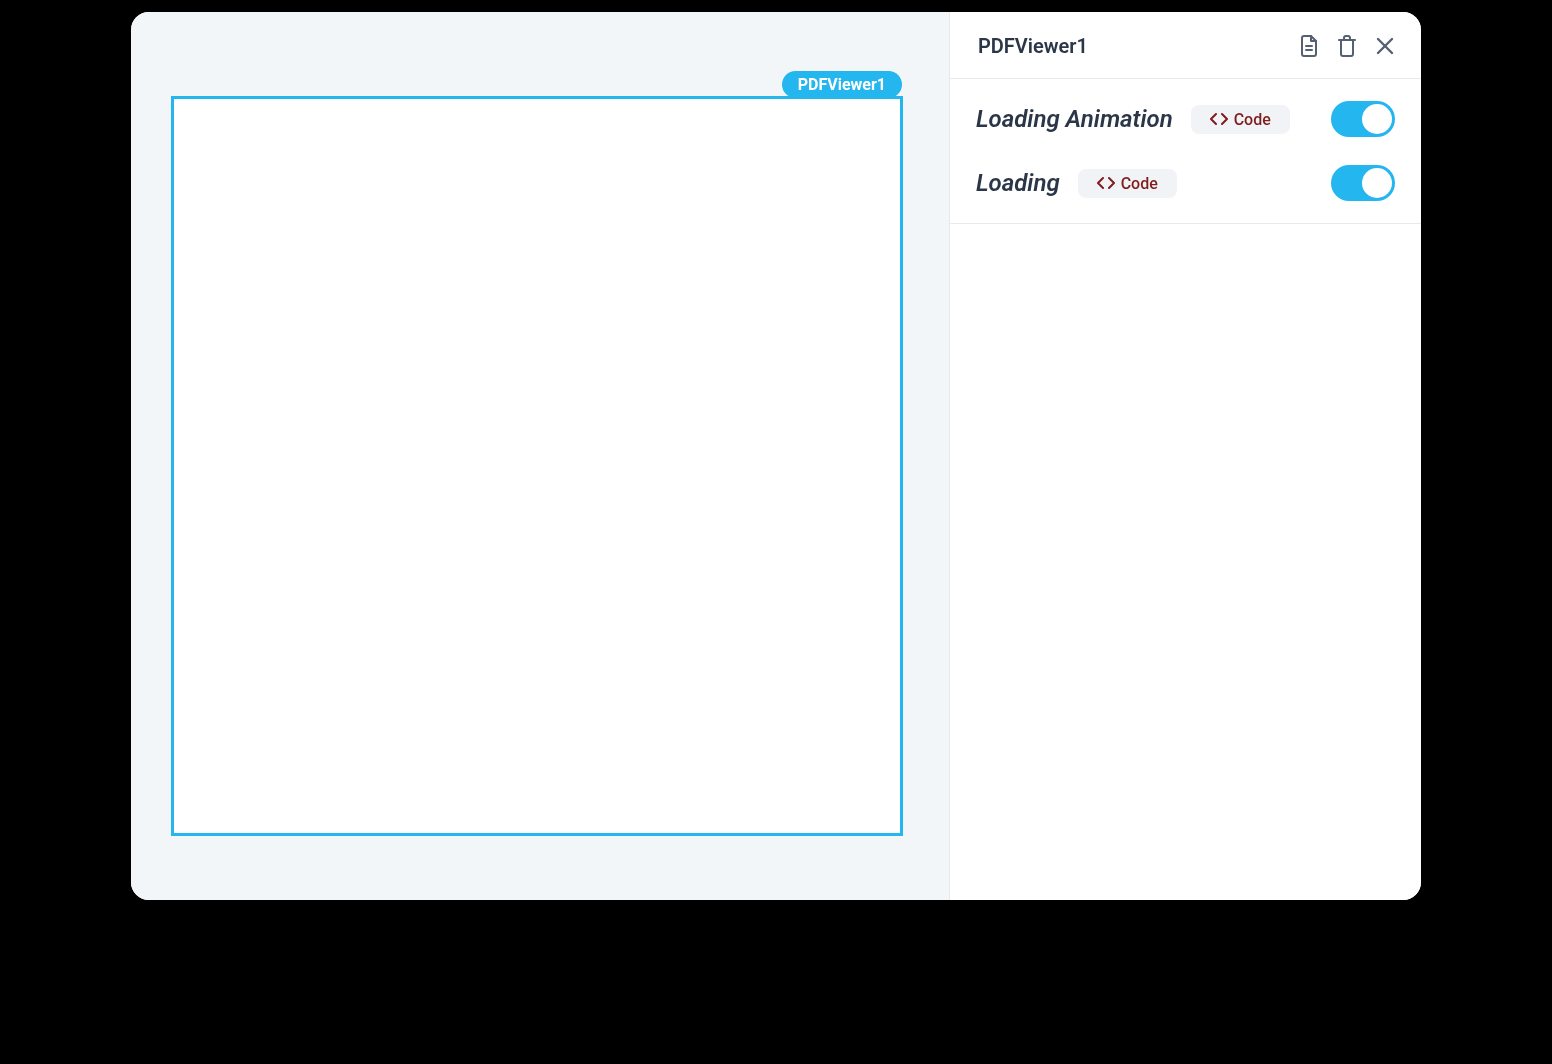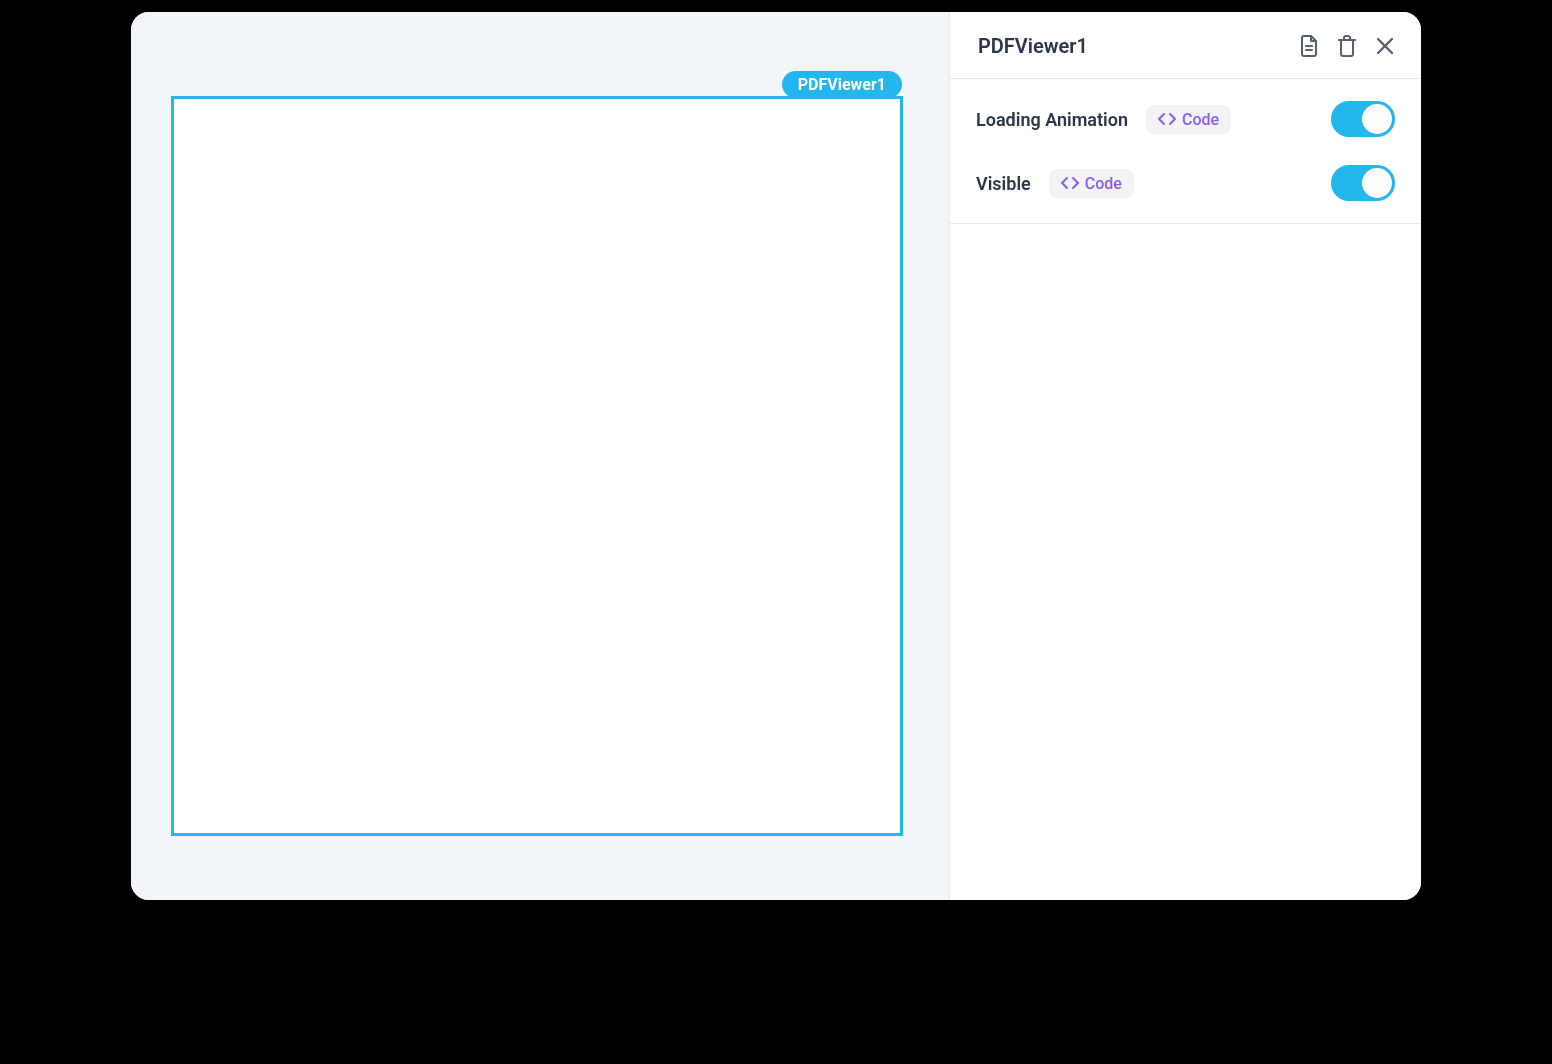--- a/index.html
+++ b/index.html
@@ -117,33 +117,34 @@
     margin-bottom: 24px;
   }
 
   .prop-row {
     display: flex;
     align-items: center;
     margin-bottom: 28px;
   }
   .prop-row:last-child { margin-bottom: 0; }
   .prop-label {
-    font-size: 18px;
+    font-size: 24px;
     font-weight: 600;
     color: #2b3748;
+    font-style: italic;
   }
   .code-chip {
     margin-left: 18px;
     background: #f1f3f6;
     border-radius: 8px;
-    padding: 5px 12px;
+    padding: 5px 19px;
     display: inline-flex;
     align-items: center;
     gap: 6px;
-    color: #8b5cf6;
+    color: #7f1d1d;
     font-size: 16px;
     font-weight: 500;
     cursor: pointer;
   }
   .code-chip svg { display: block; }
   .spacer { flex: 1; }
 
   .toggle {
     width: 64px;
     height: 36px;
@@ -212,21 +213,21 @@
           </svg>
           <span>Code</span>
         </span>
         <span class="spacer"></span>
         <div class="toggle">
           <div class="knob"></div>
         </div>
       </div>
 
       <div class="prop-row">
-        <span class="prop-label">Visible</span>
+        <span class="prop-label">Loading</span>
         <span class="code-chip">
           <svg width="18" height="14" viewBox="0 0 18 14" fill="none" stroke="currentColor" stroke-width="2" stroke-linecap="round" stroke-linejoin="round">
             <polyline points="6 2 1 7 6 12"></polyline>
             <polyline points="12 2 17 7 12 12"></polyline>
           </svg>
           <span>Code</span>
         </span>
         <span class="spacer"></span>
         <div class="toggle">
           <div class="knob"></div>

